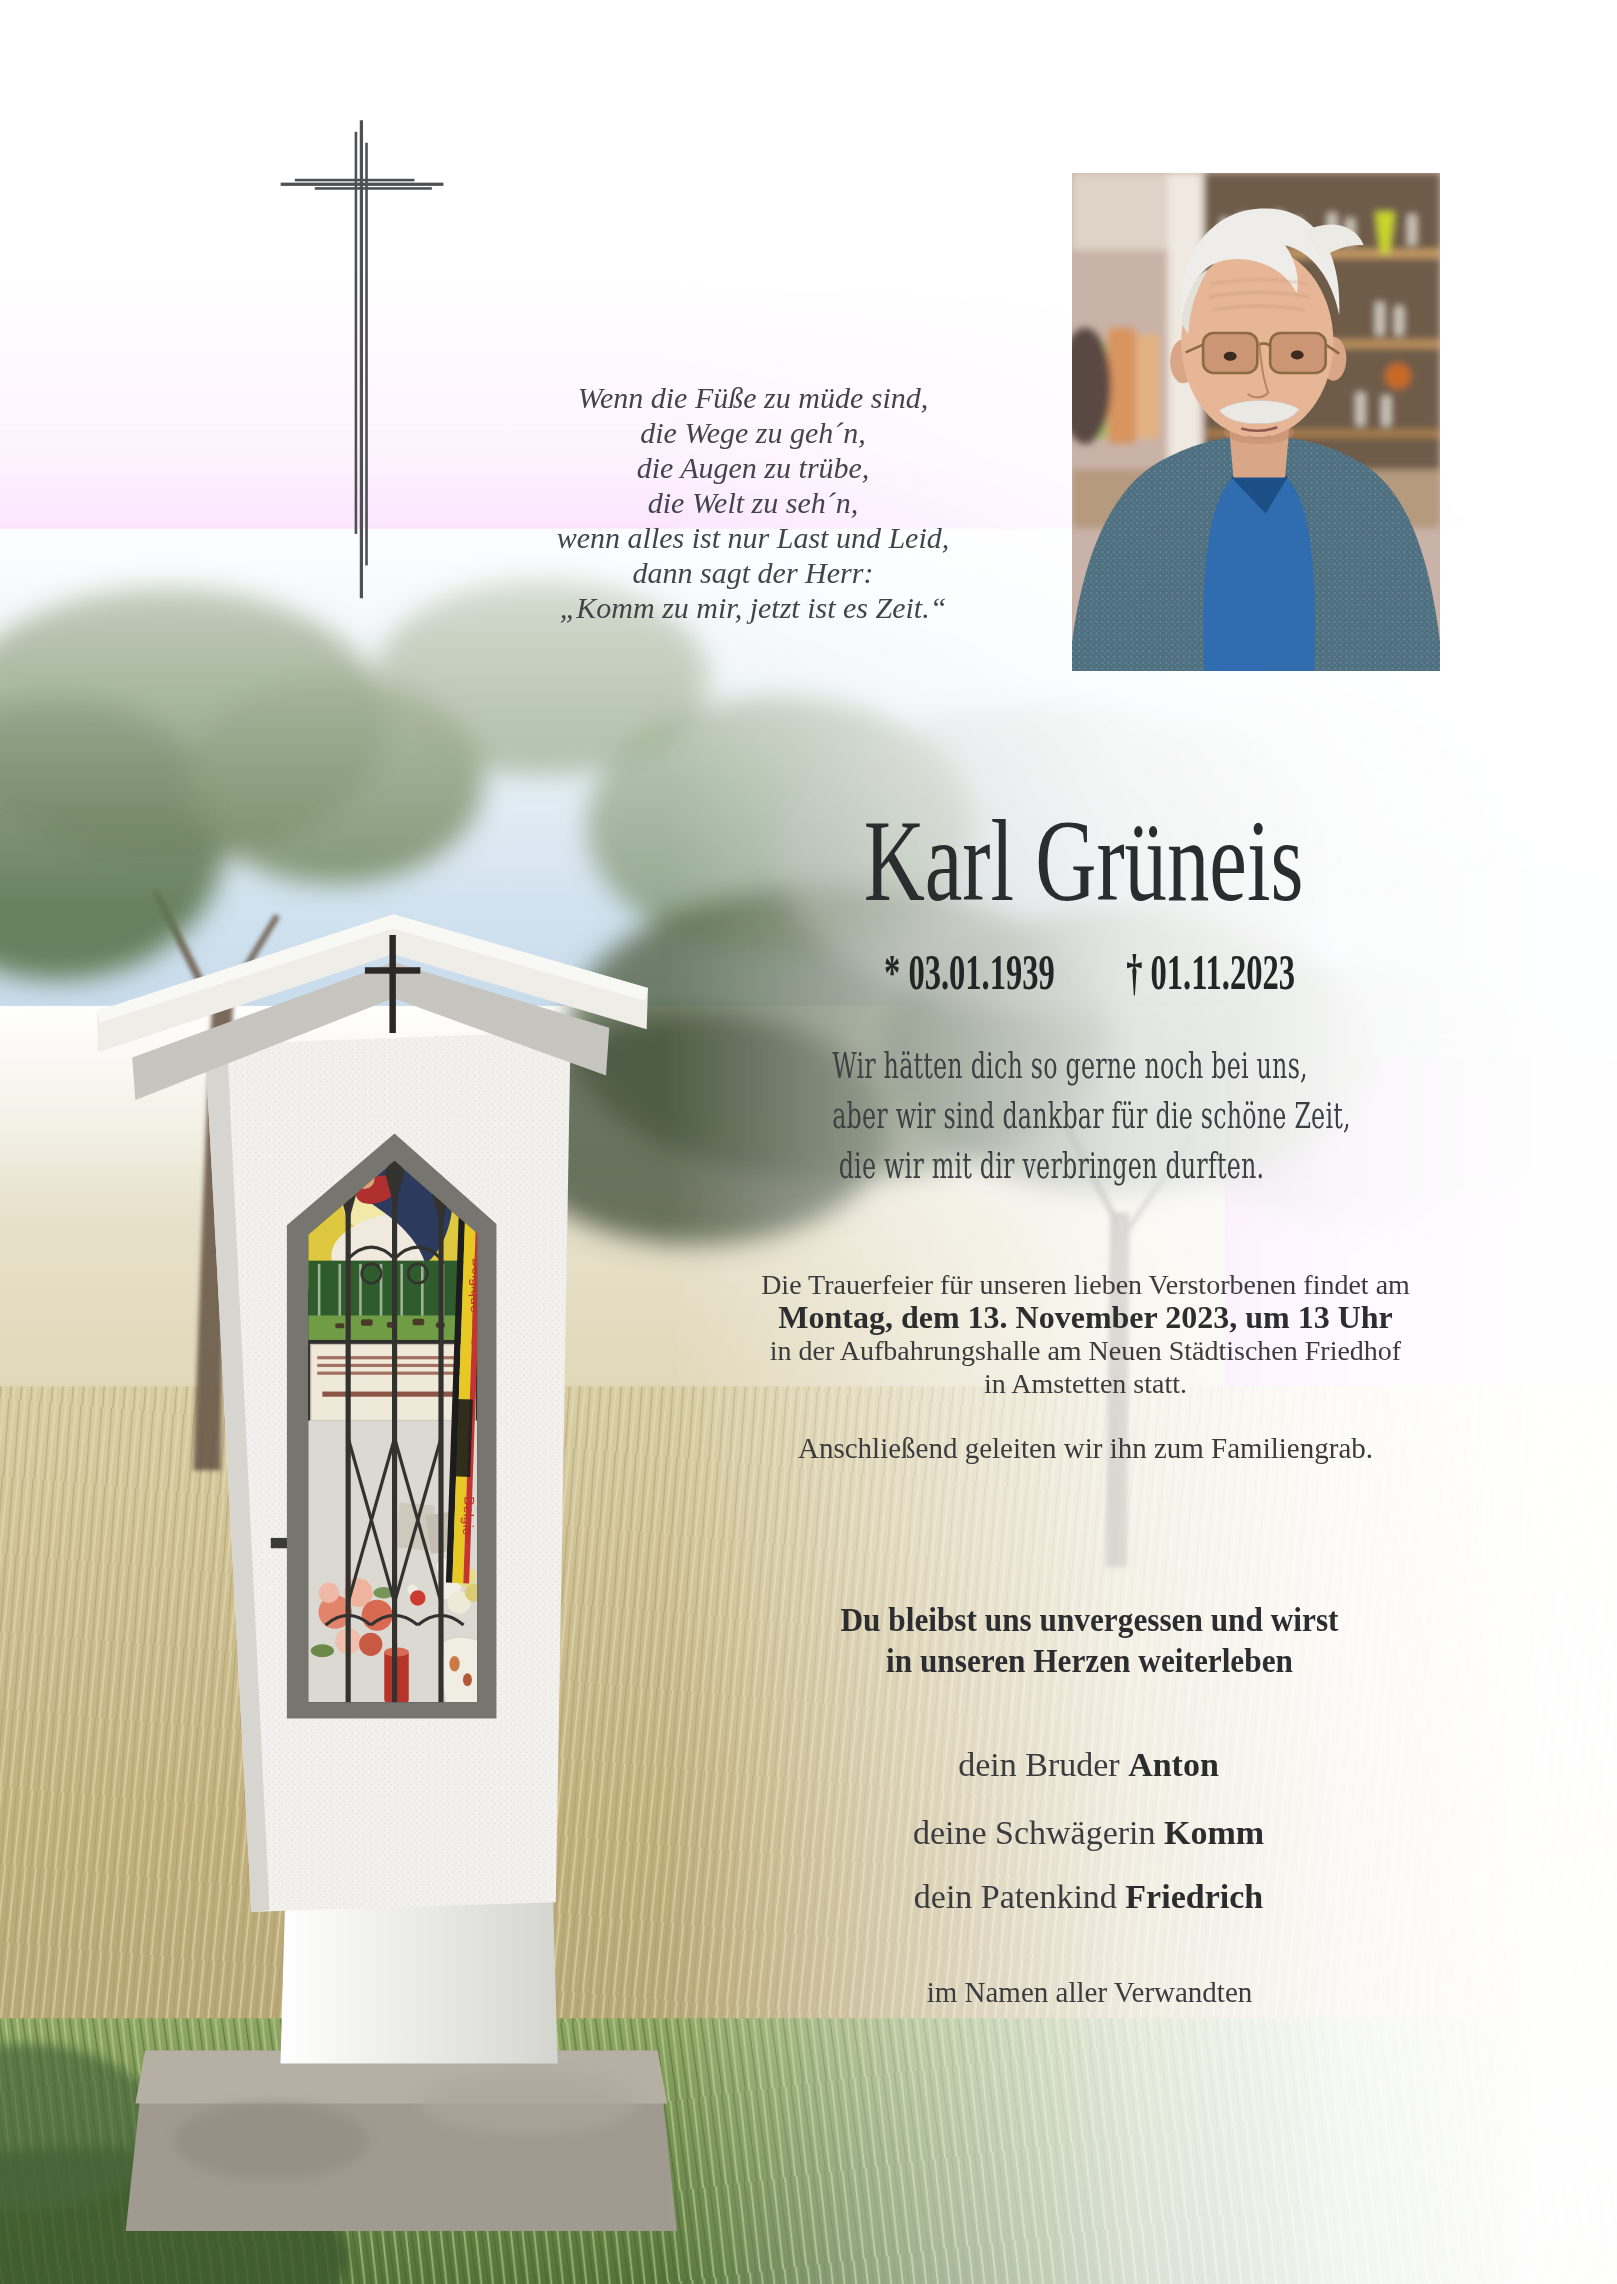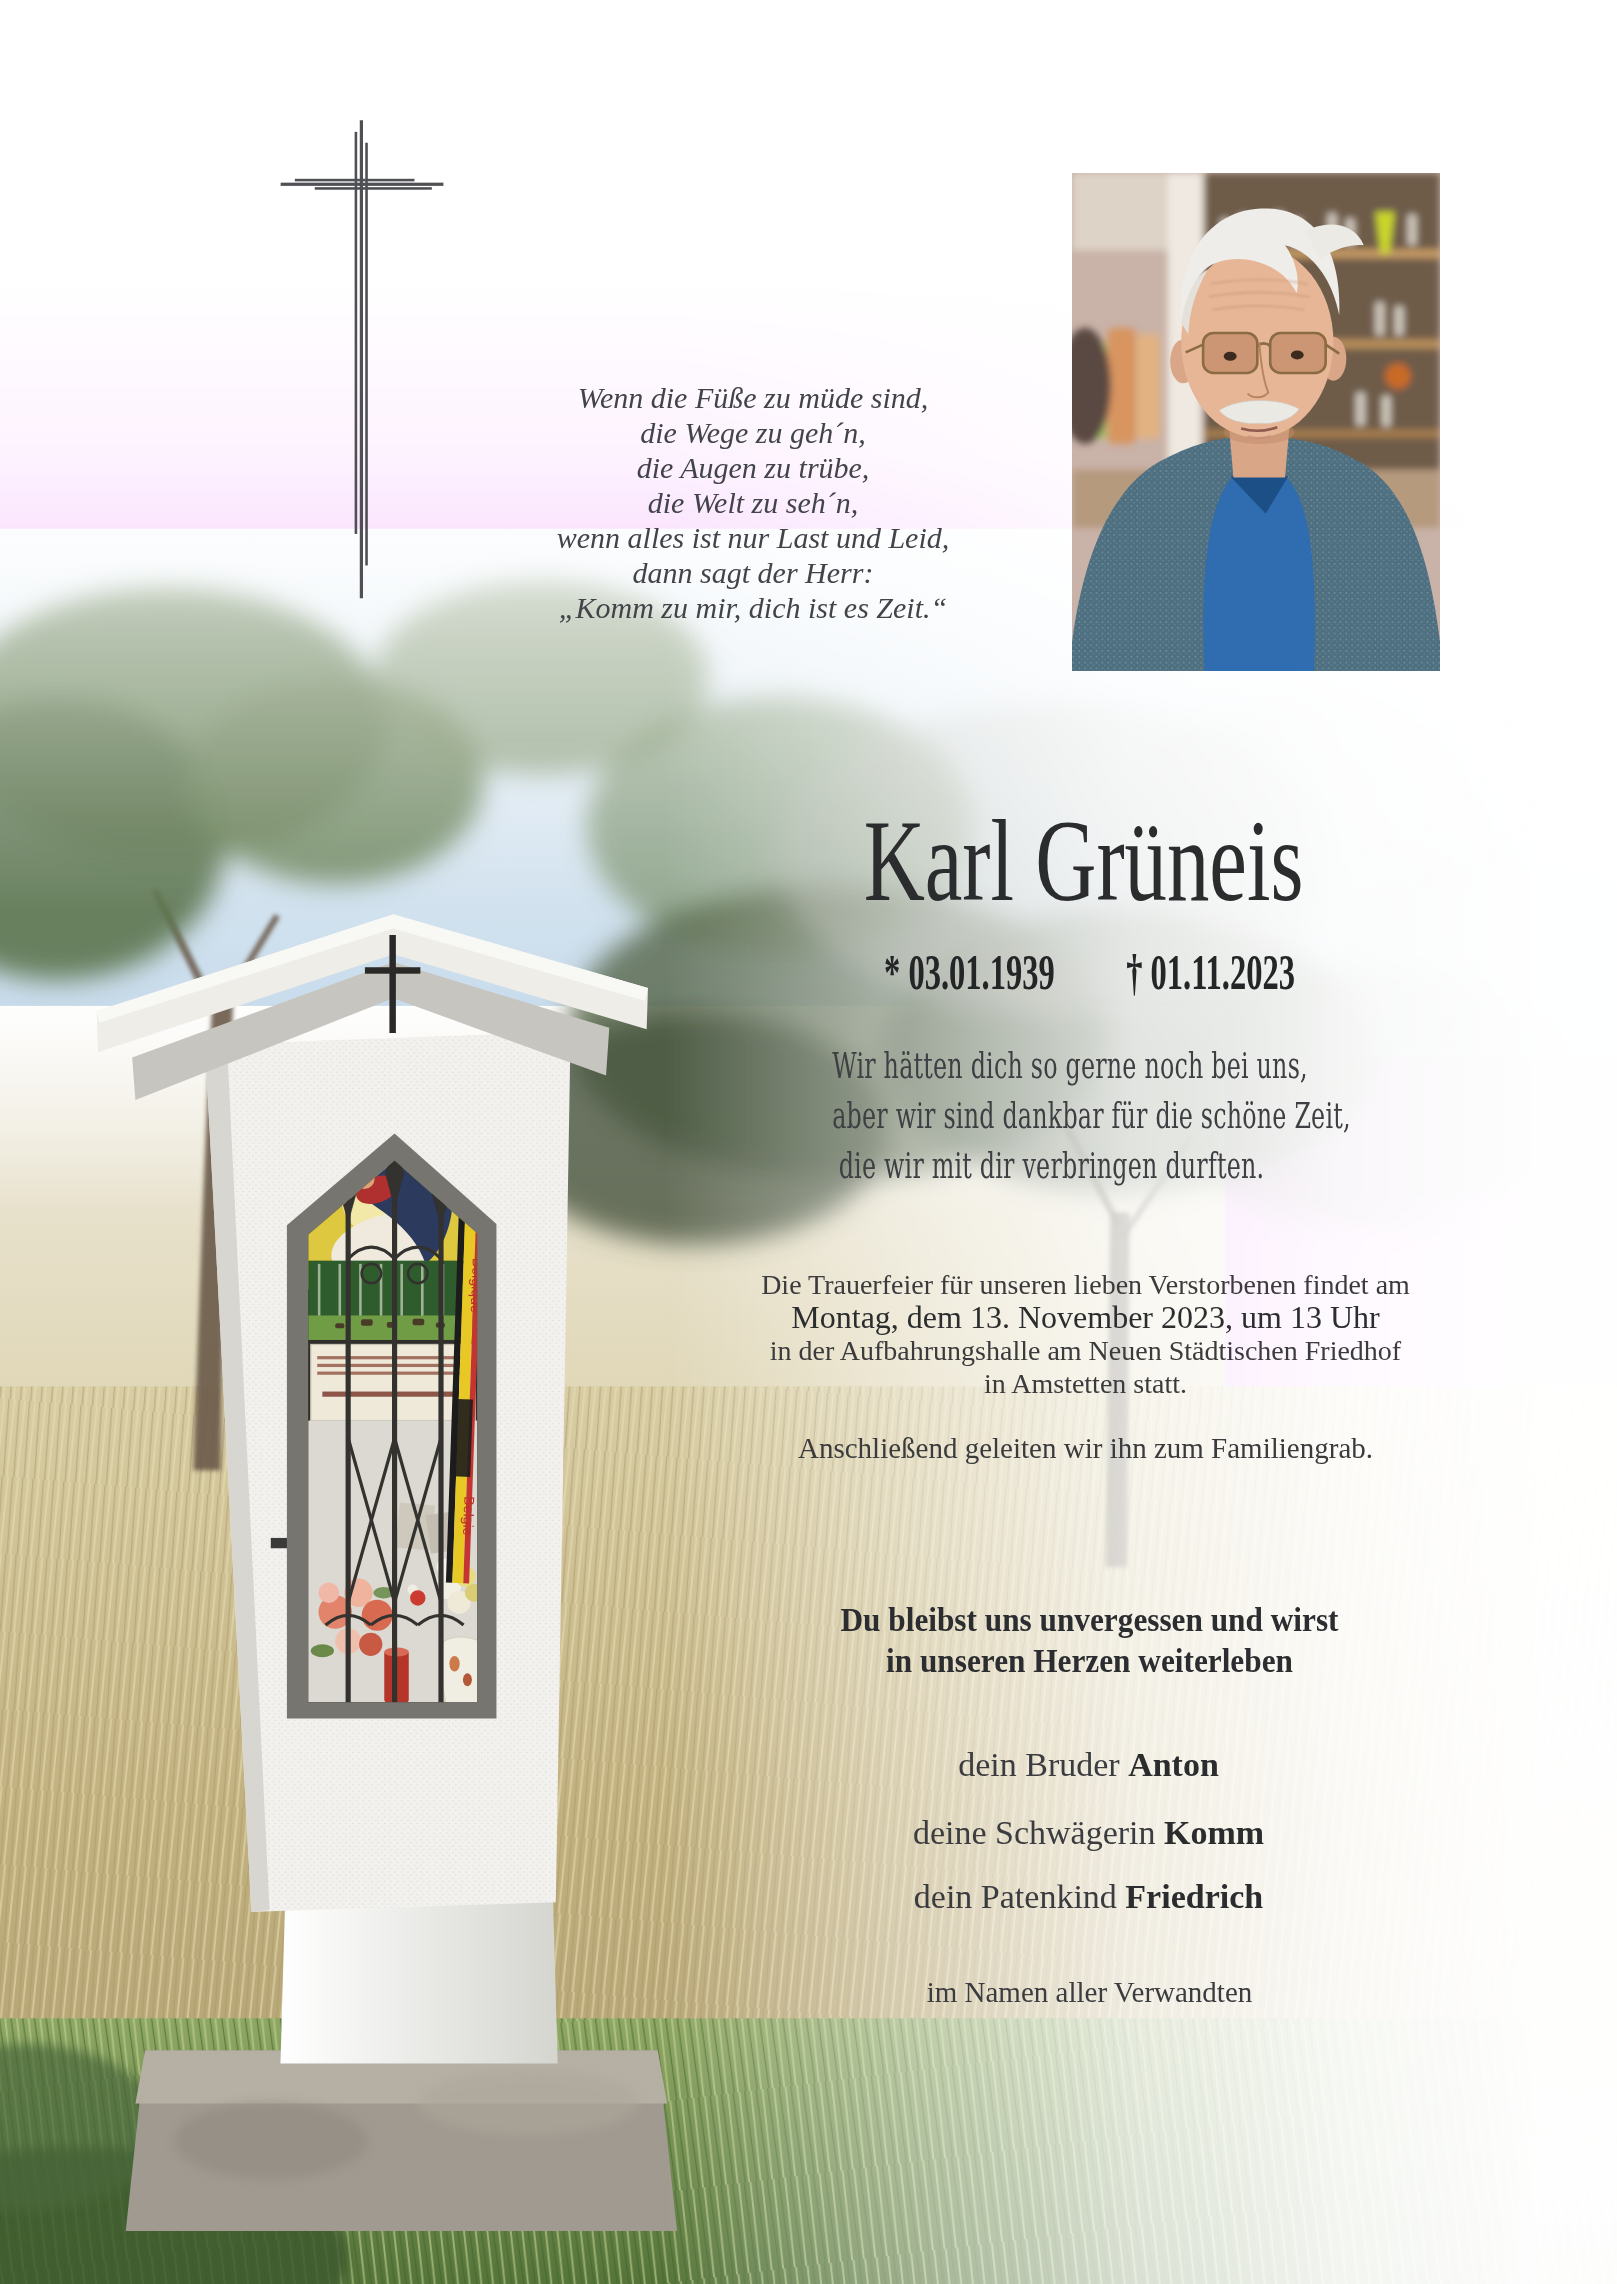--- a/index.html
+++ b/index.html
@@ -22,21 +22,21 @@
         font-style:italic;color:#43444a;}
   .name{left:761px;top:801px;width:645px;font-size:116px;line-height:1.05;
         color:#2b2c2e;transform:scaleX(.73);transform-origin:50% 0;white-space:nowrap;}
   .dates{left:767px;top:943px;width:645px;font-size:50px;font-weight:bold;color:#242527;
         display:flex;justify-content:center;gap:110px;transform:scaleX(.65);
         transform-origin:50% 0;white-space:nowrap;}
   .tribute{left:729px;top:1041px;width:645px;font-size:35px;line-height:50px;
         font-family:"DejaVu Serif", serif;color:#3e3f43;letter-spacing:0.3px;
         transform:scaleX(.68);transform-origin:50% 0;white-space:nowrap;}
   .funeral{left:731px;top:1268px;width:709px;font-size:28px;line-height:33px;color:#3b3b3d;}
-  .funeral .bold-line{font-weight:normal;font-size:32px;color:#2c2d2f;}
+  .funeral .bold-line{font-weight:bold;font-size:32px;color:#2c2d2f;}
   .note{left:731px;top:1432px;width:709px;font-size:29px;color:#3b3b3d;}
   .remember{left:767px;top:1599px;width:645px;font-size:34px;line-height:41px;
         font-weight:bold;color:#2c2d30;transform:scaleX(.92);transform-origin:50% 0;}
   .mourner{left:766px;width:645px;font-size:34px;color:#3b3c40;}
   .m1{top:1746px;} .m2{top:1814px;} .m3{top:1878px;}
   .mourner .b{font-weight:bold;color:#2b2c2e;}
   .closing{left:767px;top:1976px;width:645px;font-size:29px;color:#3b3c40;text-align:center;}
   .footer{left:771px;top:2208px;width:645px;font-size:19.3px;color:#3d3e42;}
   .footer .brand{font-style:italic;font-size:22px;}
 </style>
@@ -367,21 +367,21 @@
     </svg>
   </div>
 
   <div class="txt poem">
     <div>Wenn die Füße zu müde sind,</div>
     <div>die Wege zu geh´n,</div>
     <div>die Augen zu trübe,</div>
     <div>die Welt zu seh´n,</div>
     <div>wenn alles ist nur Last und Leid,</div>
     <div>dann sagt der Herr:</div>
-    <div>„Komm zu mir, dich ist es Zeit.“</div>
+    <div>„Komm zu mir, jetzt ist es Zeit.“</div>
   </div>
 
   <div class="txt name">Karl Grüneis</div>
   <div class="txt dates">
     <span>* 03.01.1939</span>
     <span>† 01.11.2023</span>
   </div>
 
   <div class="txt tribute">
     <div>Wir hätten dich so gerne noch bei uns,</div>

